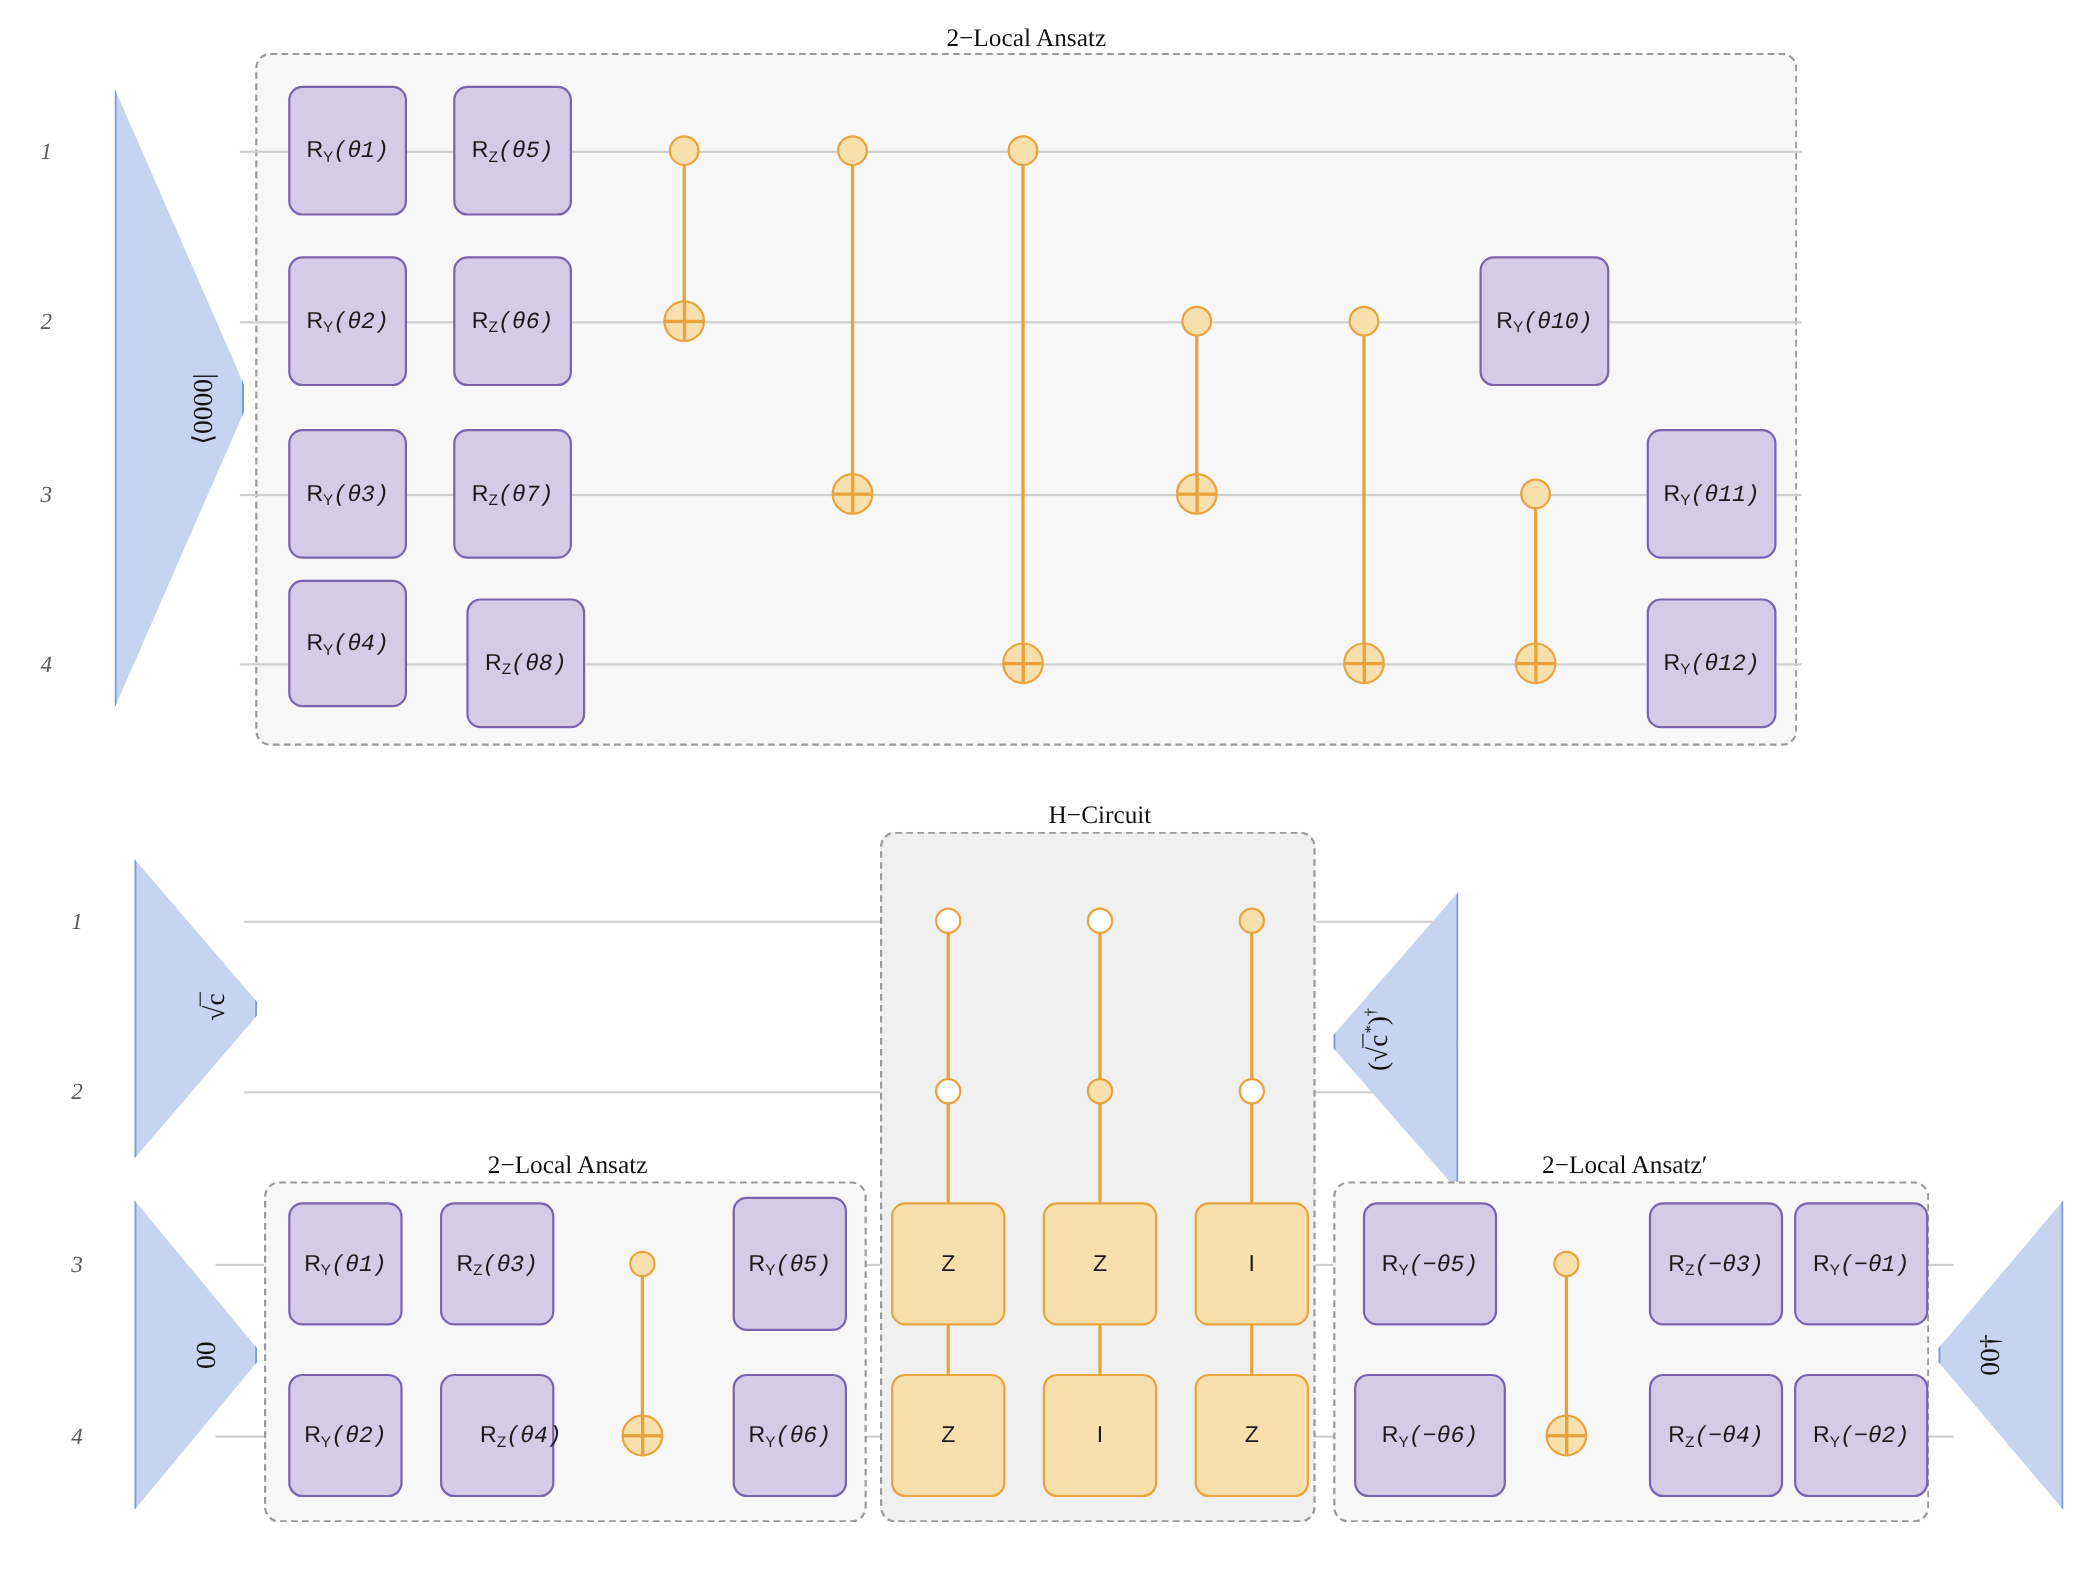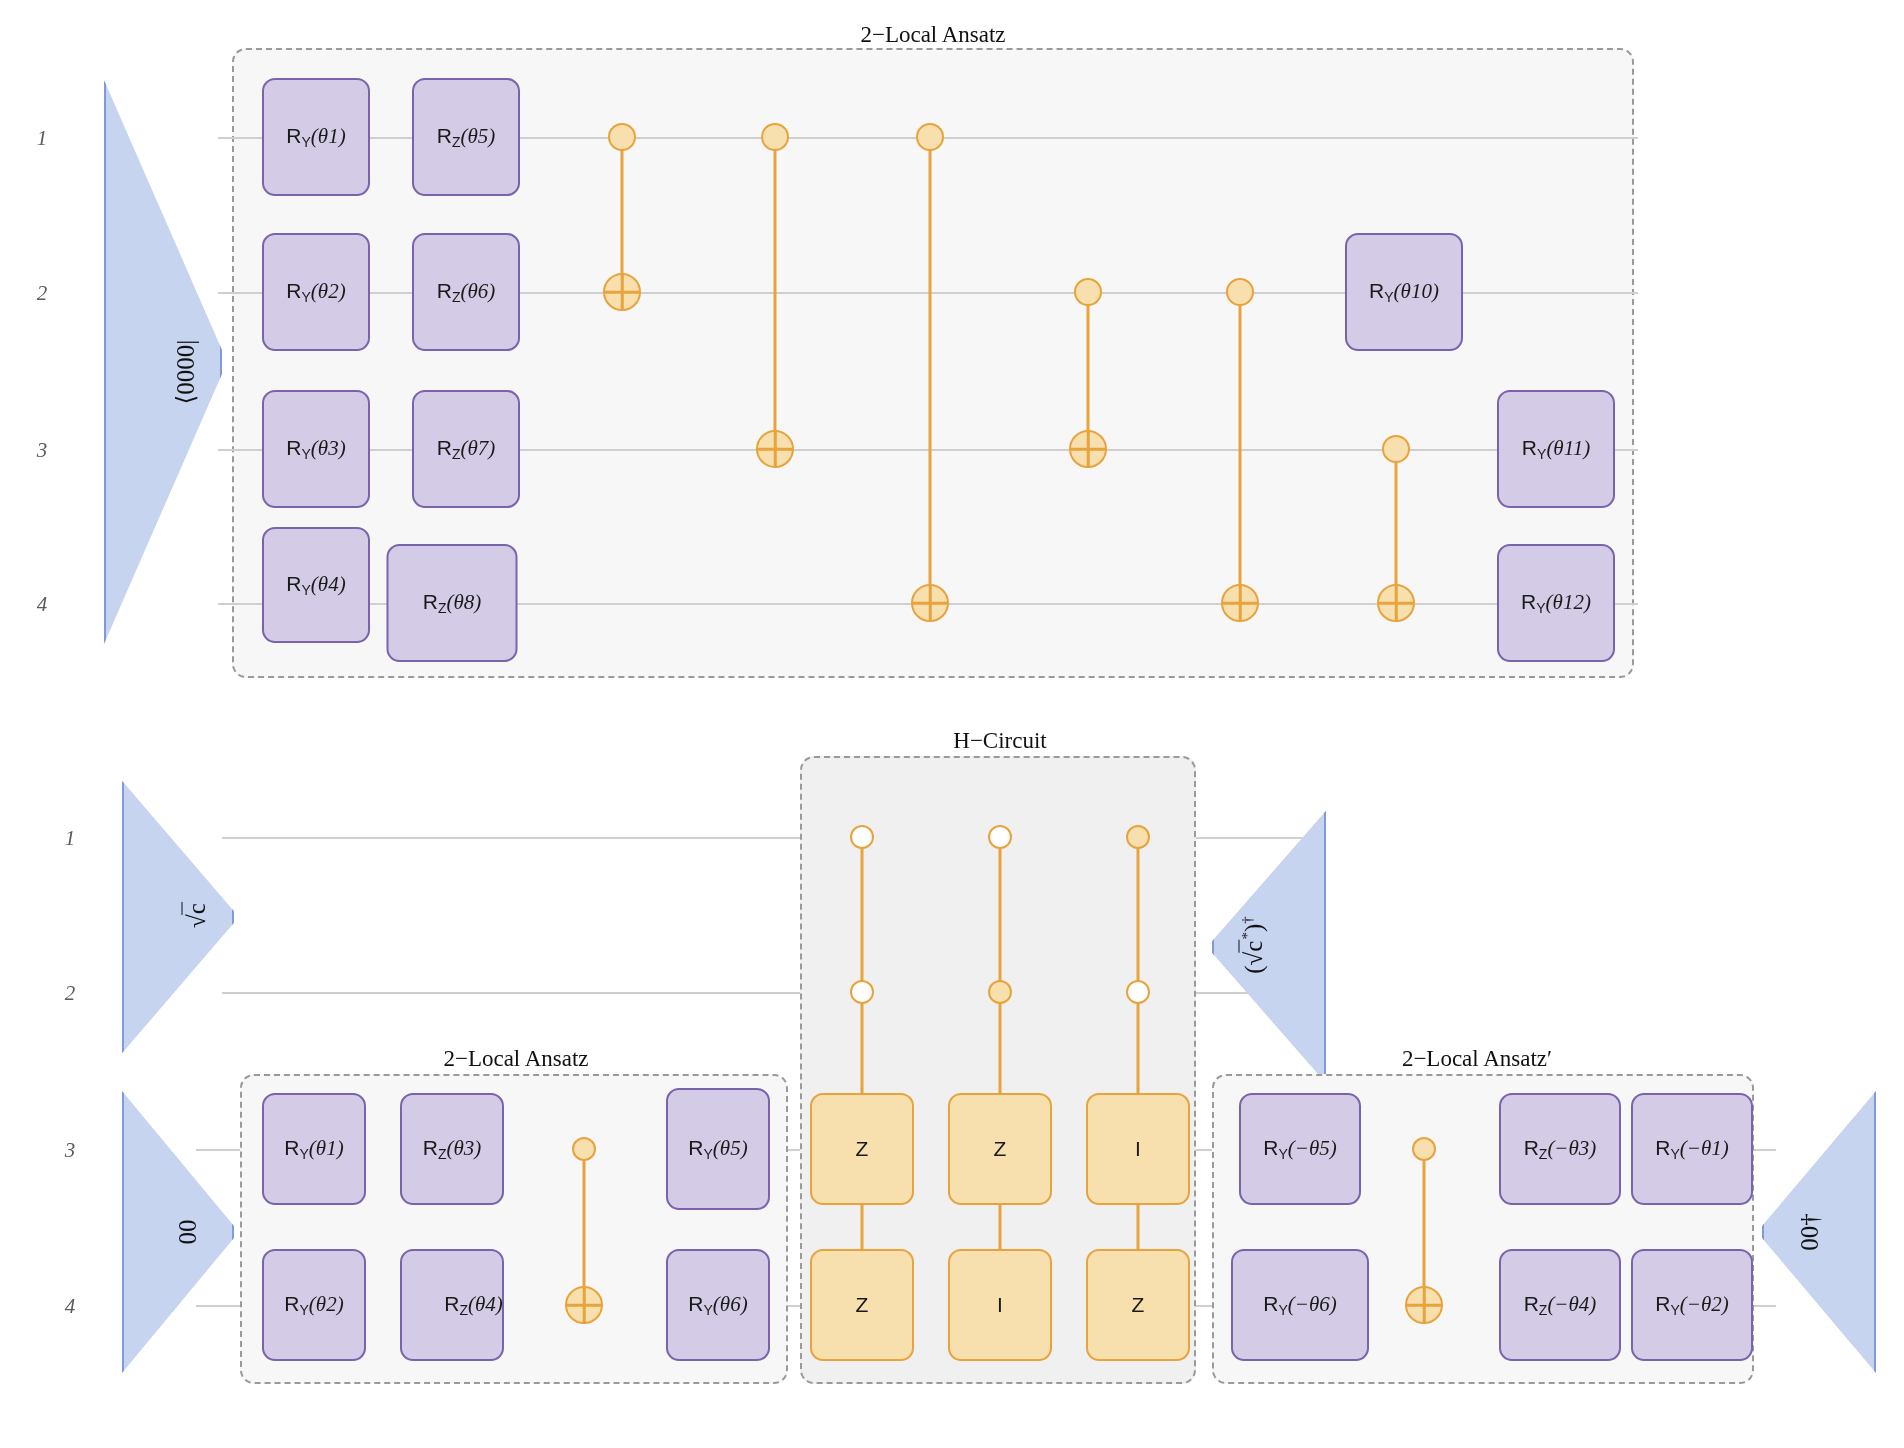--- a/index.html
+++ b/index.html
@@ -55,21 +55,21 @@
     display:flex;
     align-items:center;
     justify-content:center;
     font-family:"Liberation Sans", sans-serif;
     font-size:21px;
     color:#1a1a1a;
     white-space:nowrap;
     transform:translate(-50%,-50%);
   }
   .gate .sub{font-size:14px;vertical-align:-4px;letter-spacing:0;}
-  .gate .th{font-family:Liberation Serif, serif;font-style:italic;margin-top:23px;}
+  .gate .th{font-family:Liberation Mono, monospace;font-style:italic;margin-top:23px;}
 
   
   .pgate{
     position:absolute;
     box-sizing:border-box;
     background:#f7dfae;
     border:2px solid #e8a33d;
     border-radius:13px;
     display:flex;
     align-items:center;
@@ -182,21 +182,21 @@
 
   <div class="gate" style="left:466px;top:137px;width:108px;height:118px;">
     <span>R<span class="sub">Z</span><span class="th">(θ5)</span></span>
   </div>
   <div class="gate" style="left:466px;top:292px;width:108px;height:118px;">
     <span>R<span class="sub">Z</span><span class="th">(θ6)</span></span>
   </div>
   <div class="gate" style="left:466px;top:449px;width:108px;height:118px;">
     <span>R<span class="sub">Z</span><span class="th">(θ7)</span></span>
   </div>
-  <div class="gate" style="left:452px;top:603px;width:131px;height:118px;">
+  <div class="gate" style="left:478px;top:603px;width:108px;height:118px;">
     <span>R<span class="sub">Z</span><span class="th">(θ8)</span></span>
   </div>
 
   <div class="cline" style="left:622px;top:137px;height:155px;"></div>
   <div class="ctrl" style="left:622px;top:137px;"></div>
   <div class="targ" style="left:622px;top:292px;"></div>
 
   <div class="cline" style="left:775px;top:137px;height:312px;"></div>
   <div class="ctrl" style="left:775px;top:137px;"></div>
   <div class="targ" style="left:775px;top:449px;"></div>

